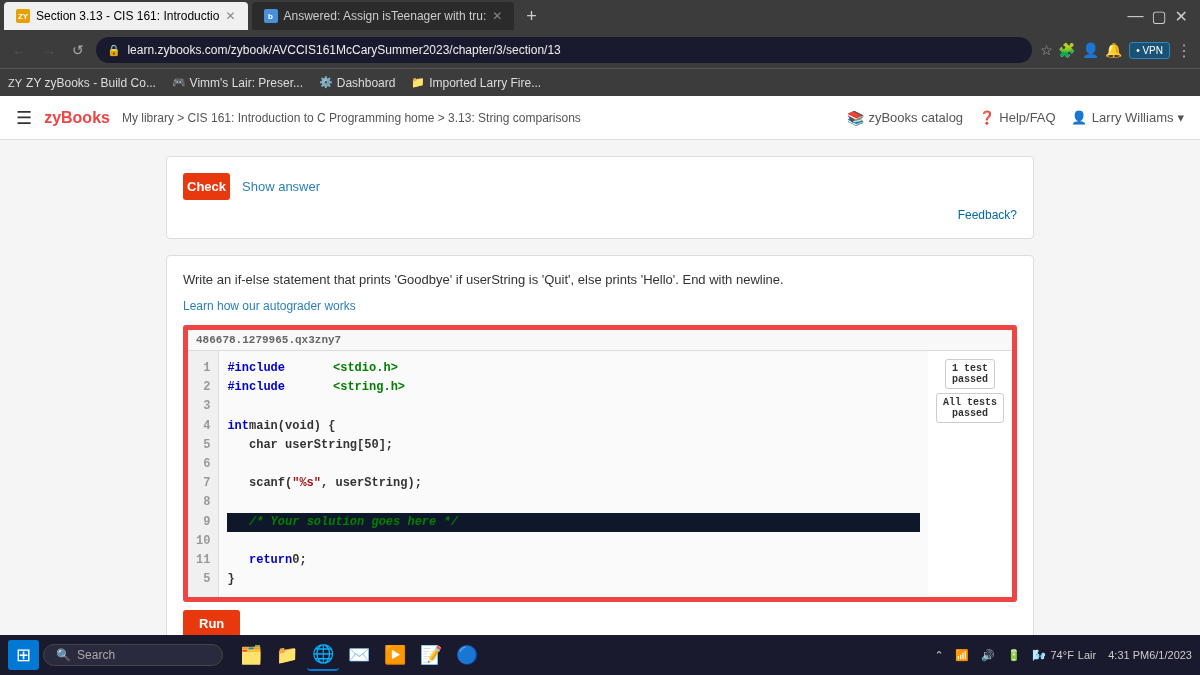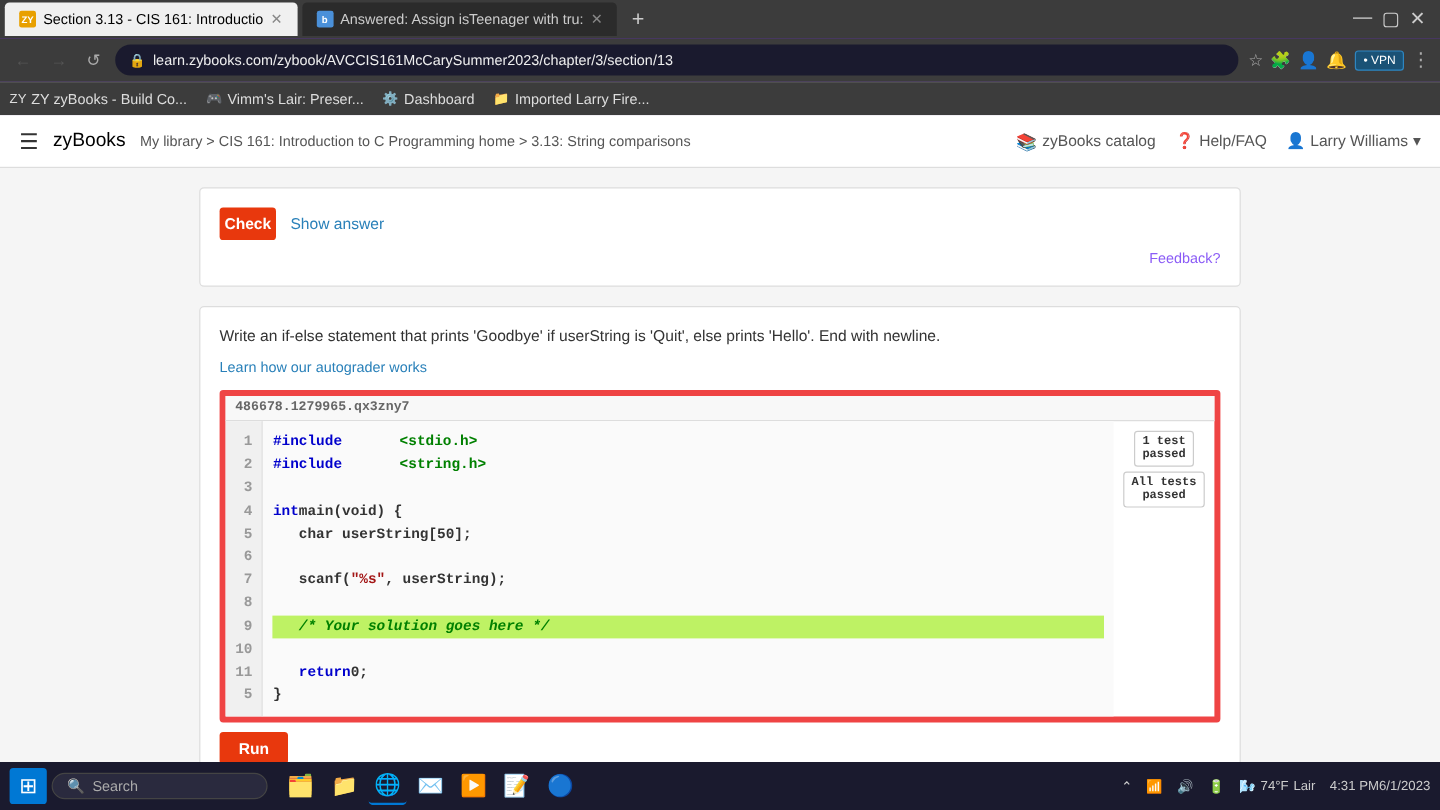--- a/index.html
+++ b/index.html
@@ -1,19 +1,19 @@
 <!DOCTYPE html>
 <html><head>
   <meta charset="utf-8">
   <style>
     * { margin: 0; padding: 0; box-sizing: border-box; }
     body { font-family: Arial, sans-serif; background: #f0f0f0; width: 1200px; height: 675px; overflow: hidden; font-size: 13px; }
 
     
-    .browser-chrome { background: #6d28d9; width: 100%; }
+    .browser-chrome { background: #14b8a6; width: 100%; }
     .tab-bar { display: flex; align-items: center; background: #3c3c3c; height: 32px; padding: 0 4px; gap: 4px; }
     .tab { background: #2b2b2b; color: #ccc; padding: 0 12px; height: 28px; display: flex; align-items: center; gap: 6px; font-size: 12px; border-radius: 4px 4px 0 0; min-width: 180px; }
     .tab.active { background: #f0f0f0; color: #000; }
     .tab-icon { width: 14px; height: 14px; background: #e8a000; border-radius: 2px; display: flex; align-items: center; justify-content: center; color: white; font-size: 8px; font-weight: bold; flex-shrink: 0; }
     .tab-icon.blue { background: #4a90d9; }
     .tab-close { margin-left: auto; color: #888; font-size: 12px; cursor: pointer; }
     .tab-new { color: #ccc; font-size: 18px; cursor: pointer; padding: 0 8px; }
     .tab-controls { margin-left: auto; display: flex; gap: 8px; padding-right: 8px; }
     .tab-controls span { color: #ccc; font-size: 16px; cursor: pointer; }
 
@@ -28,36 +28,36 @@
     .vpn-badge { background: #1a5276; color: white; font-size: 10px; padding: 2px 6px; border-radius: 3px; border: 1px solid #2e86c1; }
     .menu-icon { color: #aaa; font-size: 16px; cursor: pointer; }
 
     .bookmarks-bar { background: #3c3c3c; height: 28px; display: flex; align-items: center; padding: 0 8px; gap: 16px; border-top: 1px solid #555; }
     .bookmark-item { color: #ddd; font-size: 12px; cursor: pointer; display: flex; align-items: center; gap: 4px; white-space: nowrap; }
     .bookmark-icon { font-size: 11px; }
 
     
     .zybooks-header { background: white; height: 44px; display: flex; align-items: center; padding: 0 16px; border-bottom: 1px solid #ddd; gap: 12px; }
     .hamburger { font-size: 18px; cursor: pointer; color: #333; }
-    .zybooks-logo { color: #000000; font-weight: normal; font-size: 16px; }
+    .zybooks-logo { color: #ef4444; font-weight: bold; font-size: 16px; }
     .breadcrumb { font-size: 12px; color: #555; flex: 1; }
     .header-actions { display: flex; gap: 16px; align-items: center; font-size: 13px; }
     .header-btn { color: #555; cursor: pointer; display: flex; align-items: center; gap: 4px; }
     .catalog-icon { font-size: 14px; }
 
     
     .main-content { background: #f5f5f5; height: calc(675px - 140px); overflow-y: auto; padding: 0; }
     .content-inner { max-width: 900px; margin: 0 auto; padding: 16px; }
 
     
     .check-section { background: white; border: 1px solid #ddd; border-radius: 4px; padding: 16px; margin-bottom: 16px; }
     .check-row { display: flex; align-items: center; gap: 12px; margin-bottom: 8px; }
     .check-btn { background: #e8380d; color: white; border: none; padding: 6px 4px; border-radius: 3px; font-size: 13px; cursor: pointer; font-weight: bold; }
     .show-answer-btn { background: none; border: none; color: #2980b9; font-size: 13px; cursor: pointer; }
-    .feedback-link { text-align: right; color: #8b5cf6; font-size: 12px; cursor: pointer; }
+    .feedback-link { text-align: right; color: #0369a1; font-size: 12px; cursor: pointer; }
 
     
     .challenge-box { background: white; border: 1px solid #ddd; border-radius: 4px; margin-bottom: 16px; }
     .challenge-header { display: flex; align-items: stretch; border-bottom: 1px solid #ddd; }
     .challenge-label { background: #e8380d; color: white; font-size: 10px; font-weight: bold; padding: 6px 8px; text-align: center; line-height: 1.3; min-width: 60px; display: flex; flex-direction: column; justify-content: center; }
     .challenge-title { padding: 8px 12px; font-size: 13px; color: #333; flex: 1; display: flex; align-items: center; }
     .challenge-bookmark { padding: 8px; color: #aaa; cursor: pointer; }
 
     .challenge-body { padding: 16px; }
     .challenge-desc { font-size: 13px; color: #333; margin-bottom: 12px; }
@@ -66,21 +66,21 @@
     
     .code-editor { border: 5px solid #ef4444; border-radius: 3px; font-family: 'Courier New', monospace; font-size: 12px; font-weight: bold; }
     .code-toolbar { background: #f8f8f8; padding: 4px 8px; font-size: 11px; color: #666; border-bottom: 1px solid #ddd; display: flex; justify-content: space-between; align-items: center; }
     .line-numbers { background: #f0f0f0; padding: 8px 8px; color: #999; text-align: right; min-width: 30px; border-right: 1px solid #ddd; line-height: 1.6; font-size: 12px; }
     .code-text { padding: 8px; line-height: 1.6; flex: 1; background: #fafafa; min-height: 160px; color: #333; position: relative; }
     .code-line { display: flex; }
     .kw { color: #0000cc; }
     .inc { color: #008000; margin-left: 48px; }
     .str { color: #a31515; }
     .cmt { color: #008000; font-style: italic; }
-    .highlighted { background: #bef264; display: block; width: 100%; }
+    .highlighted { background: #0f172a; display: block; width: 100%; }
 
     .test-indicators { display: flex; flex-direction: column; gap: 4px; padding: 8px; align-items: center; }
     .test-badge { border: 1px solid #ccc; border-radius: 3px; padding: 3px 6px; font-size: 10px; color: #333; text-align: center; min-width: 50px; }
 
     .run-btn { background: #e8380d; color: white; border: none; padding: 6px 16px; border-radius: 3px; font-size: 13px; cursor: pointer; font-weight: bold; margin: 8px 0; }
 
     
     .taskbar { background: #1a1a2e; height: 40px; display: flex; align-items: center; padding: 0 8px; gap: 4px; position: fixed; bottom: 0; width: 1200px; }
     .start-btn { background: #0078d4; border: none; color: white; padding: 4px 8px; border-radius: 3px; cursor: pointer; font-size: 18px; }
     .search-bar-task { background: #2a2a3e; color: #aaa; border: 1px solid #444; border-radius: 16px; padding: 3px 12px; font-size: 12px; width: 180px; display: flex; align-items: center; gap: 6px; cursor: pointer; }

